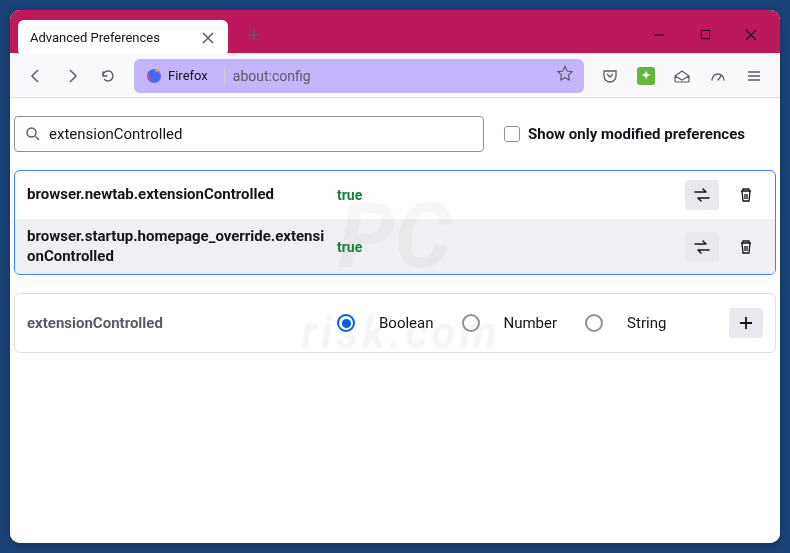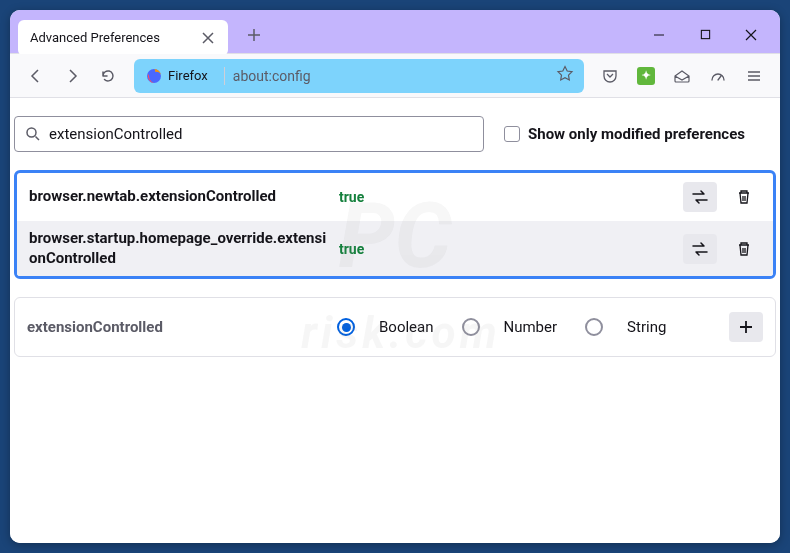--- a/index.html
+++ b/index.html
@@ -2,53 +2,53 @@
 <html><head>
 <meta charset="utf-8">
 <style>
   * { margin: 0; padding: 0; box-sizing: border-box; font-family: -apple-system, BlinkMacSystemFont, "Segoe UI", Roboto, sans-serif; }
   body { background: #1a4478; display: flex; align-items: center; justify-content: center; width: 790px; height: 553px; }
   .window { width: 770px; height: 533px; background: #fff; border-radius: 10px; overflow: hidden; display: flex; flex-direction: column; box-shadow: 0 2px 10px rgba(0,0,0,0.3); position: relative; }
   .watermark { position: absolute; top: 50%; left: 50%; transform: translate(-50%, -50%); pointer-events: none; opacity: 0.07; font-size: 90px; font-weight: bold; color: #888; font-style: italic; z-index: 100; user-select: none; text-align:center; line-height:0.9;}
   .watermark .sub { font-size: 44px; letter-spacing: 4px; margin-left: 12px; }
   
   
-  .titlebar { height: 44px; background: #c4b5fd; display: flex; align-items: center; padding: 6px 6px 0 0; border-bottom: 1px solid #e0e0e6; }
+  .titlebar { height: 44px; background: #be185d; display: flex; align-items: center; padding: 6px 6px 0 0; border-bottom: 1px solid #e0e0e6; }
   .tab-spacer { width: 8px; }
   .tab { background: #fff; border-radius: 6px; padding: 8px 12px; display: flex; align-items: center; gap: 40px; margin-top: 6px; height: 36px; font-size: 13px; color: #15141a; }
   .tab-close { width: 16px; height: 16px; display: flex; align-items: center; justify-content: center; color: #5b5b66; cursor: pointer; }
   .new-tab { width: 32px; height: 32px; display: flex; align-items: center; justify-content: center; color: #5b5b66; margin-left: 10px; cursor: pointer; }
   .titlebar-spacer { flex: 1; }
   .window-controls { display: flex; gap: 0; }
   .win-btn { width: 46px; height: 36px; display: flex; align-items: center; justify-content: center; color: #15141a; }
 
   
   .toolbar { height: 44px; background: #f9f9fb; display: flex; align-items: center; padding: 0 10px; gap: 4px; border-bottom: 1px solid #e0e0e6; }
   .nav-btn { width: 32px; height: 32px; display: flex; align-items: center; justify-content: center; color: #5b5b66; border-radius: 4px; }
   .nav-btn svg { width: 16px; height: 16px; }
-  .addressbar { flex: 1; height: 34px; background: #7dd3fc; border-radius: 6px; display: flex; align-items: center; padding: 0 10px; margin: 0 6px; gap: 8px; }
+  .addressbar { flex: 1; height: 34px; background: #c4b5fd; border-radius: 6px; display: flex; align-items: center; padding: 0 10px; margin: 0 6px; gap: 8px; }
   .ff-badge { display: flex; align-items: center; gap: 6px; font-size: 13px; color: #15141a; padding: 2px 8px 2px 2px; border-radius: 4px;}
   .ff-icon { width: 16px; height: 16px; }
   .addr-sep { width: 1px; height: 18px; background: #cfcfd8; }
   .addr-text { font-size: 14px; color: #5b5b66; flex: 1; }
   .star-icon { color: #5b5b66; }
   .toolbar-icons { display: flex; gap: 4px; align-items: center; }
   .tb-icon { width: 32px; height: 32px; display:flex; align-items:center; justify-content:center; color:#5b5b66;}
   .ext-badge { width: 18px; height: 18px; background: #61b73c; border-radius: 3px; display: flex; align-items: center; justify-content: center; color: #fff; font-size: 11px; font-weight: bold; }
   
   
   .content { flex: 1; padding: 18px 4px; overflow: auto; background: #fff; }
   .search-row { display: flex; gap: 20px; align-items: center; margin-bottom: 18px; }
   .search-box { flex: 0 0 470px; height: 36px; border: 1px solid #8f8f9d; border-radius: 4px; display: flex; align-items: center; padding: 0 10px; gap: 8px; }
   .search-box svg { color: #5b5b66; width: 16px; height: 16px; flex-shrink: 0; }
   .search-box input { border: none; outline: none; font-size: 15px; flex: 1; color: #15141a; background: transparent; }
   .checkbox-wrap { display: flex; align-items: center; gap: 8px; font-size: 15px; color: #15141a; font-weight: bold; }
   .checkbox { width: 16px; height: 16px; border: 1px solid #8f8f9d; border-radius: 3px; background:#fff;}
   
-  .pref-table { border: 3px solid #3b82f6; border-radius: 6px; overflow: hidden; margin-bottom: 18px; }
+  .pref-table { border: 1px solid #3b82f6; border-radius: 6px; overflow: hidden; margin-bottom: 18px; }
   .pref-row { display: flex; align-items: center; min-height: 48px; padding: 8px 12px; gap: 10px; }
   .pref-row.striped { background: #f0f0f4; }
   .pref-name { font-weight: 700; font-size: 15px; color: #15141a; width: 300px; word-break: break-word; line-height: 1.3; }
   .pref-val { font-weight: 700; font-size: 14px; color: #15803d; flex: 1; }
   .pref-actions { display: flex; gap: 10px; }
   .action-btn { width: 34px; height: 30px; background: #e8e8ed; border-radius: 4px; display: flex; align-items: center; justify-content: center; color: #15141a; border:none; cursor:pointer;}
   .action-btn.trash { background: transparent; }
   
   .create-row { border:1px solid #e0e0e6; border-radius:6px; display:flex; align-items:center; padding: 14px 12px; gap: 10px;}
   .create-name { font-weight: 700; font-size: 15px; color: #5b5b66; width: 300px; }

